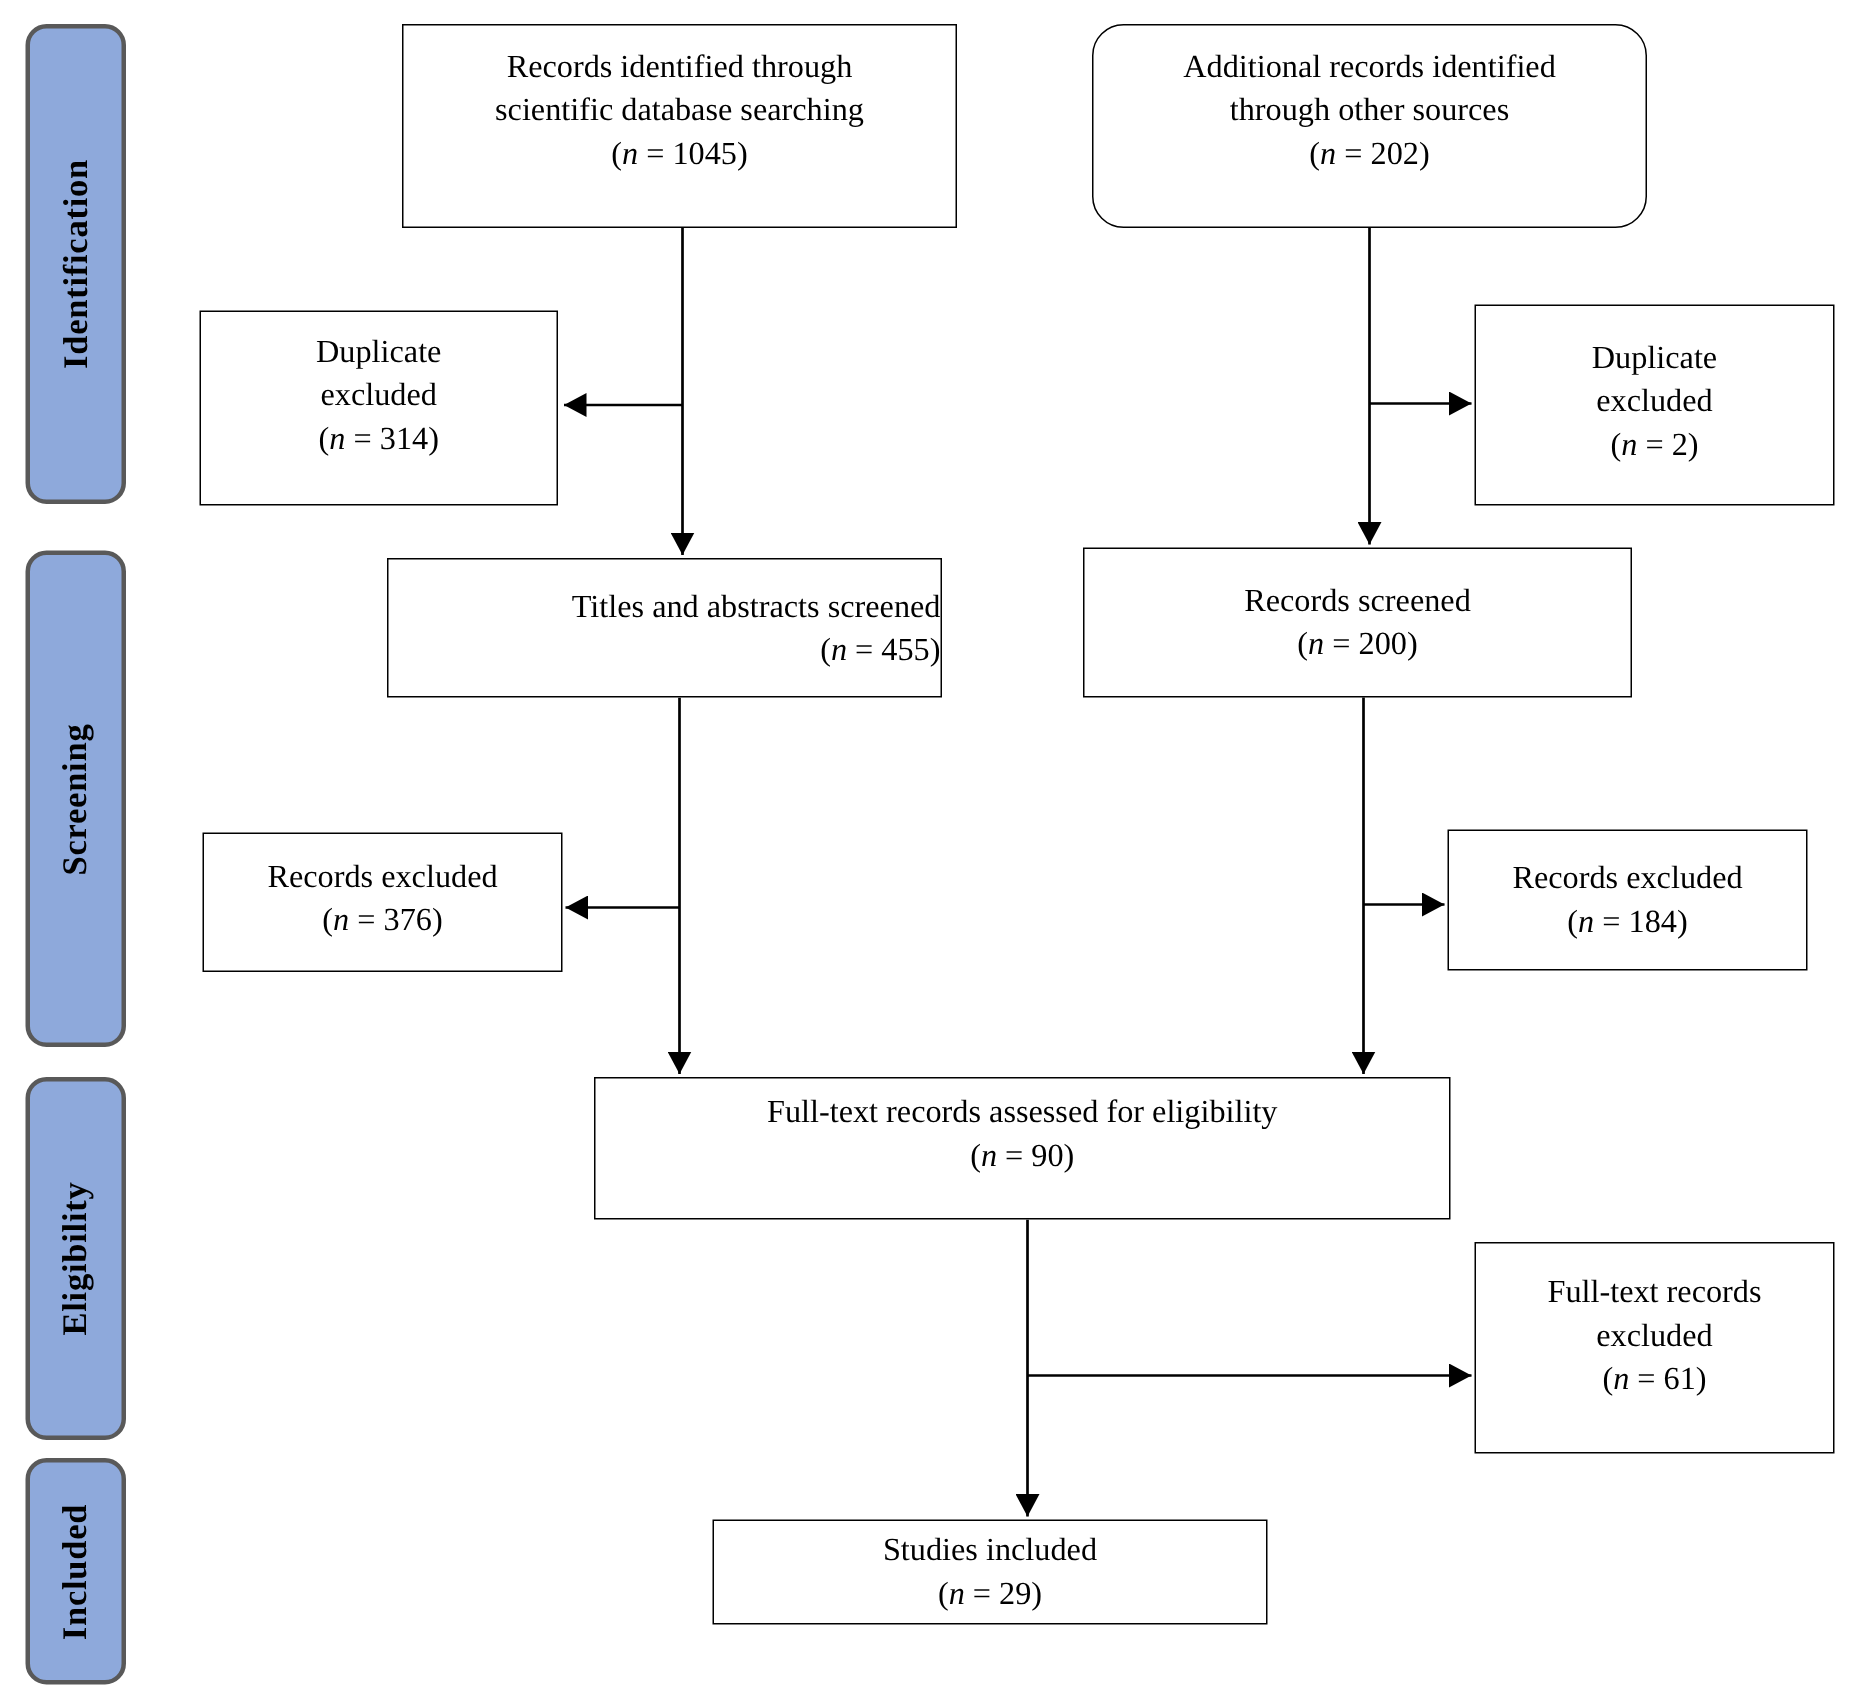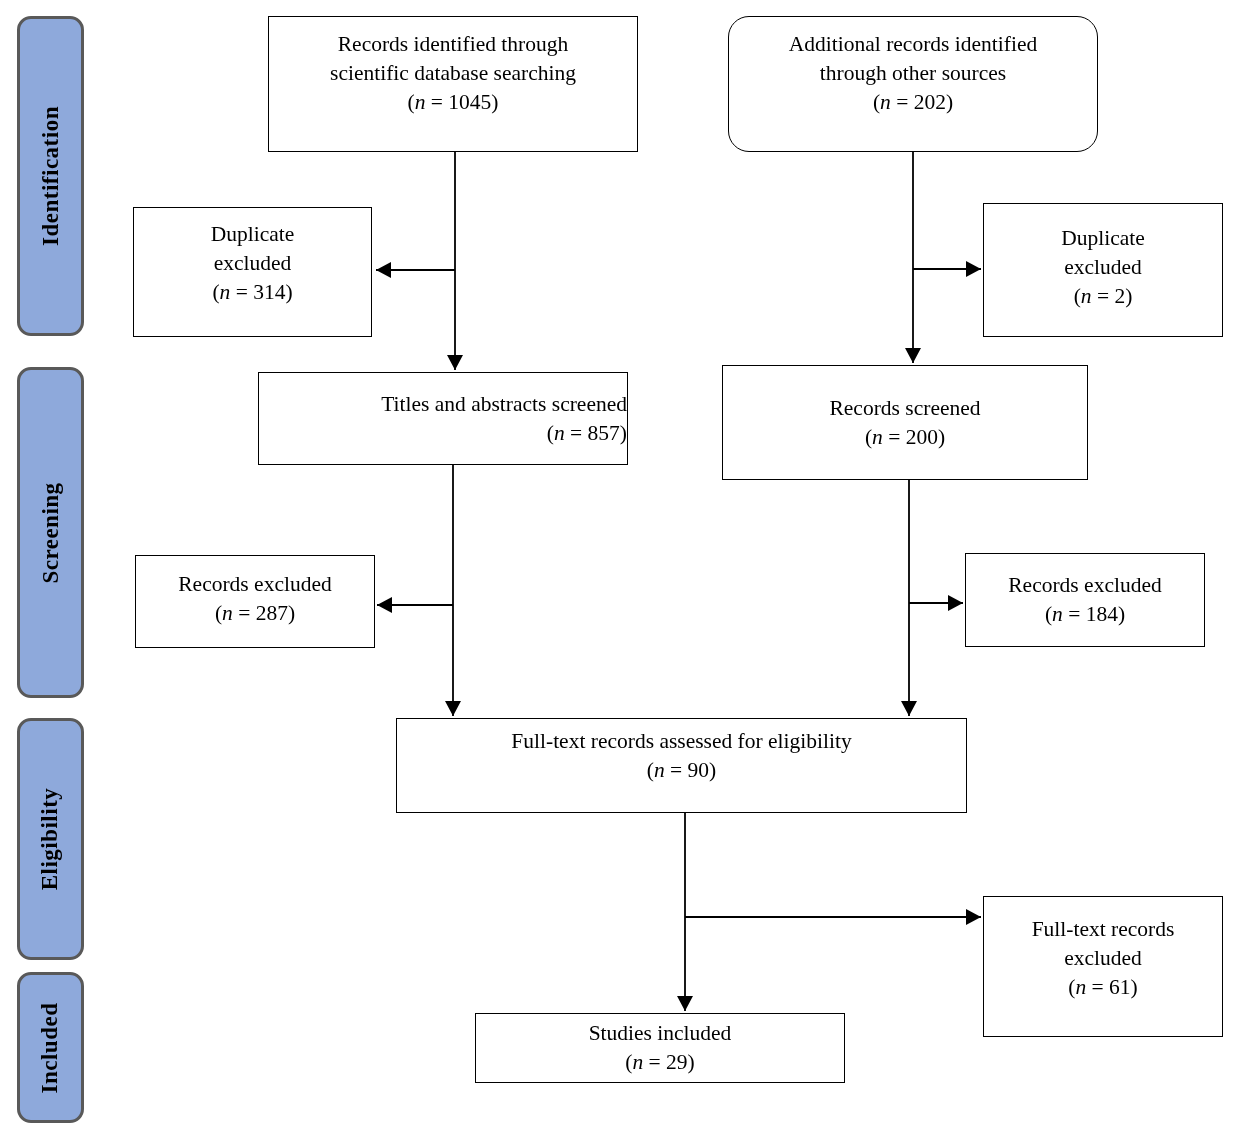--- a/index.html
+++ b/index.html
@@ -115,44 +115,44 @@
   </div>
 
   <div class="box pb6" style="left:983px;top:203px;width:240px;height:134px;">
     <div class="ln">Duplicate</div>
     <div class="ln">excluded</div>
     <div class="ln"><span>(</span><span class="it">n</span><span class="eq"> = </span><span>2</span><span>)</span></div>
   </div>
 
   <div class="box" style="left:258px;top:372px;width:370px;height:93px;align-items:flex-end;">
     <div class="ln">Titles and abstracts screened</div>
-    <div class="ln"><span>(</span><span class="it">n</span><span class="eq"> = </span><span>857</span><span>)</span></div>
+    <div class="ln"><span>(</span><span class="it">n</span><span class="eq"> = </span><span>455</span><span>)</span></div>
   </div>
 
-  <div class="box" style="left:722px;top:365px;width:366px;height:115px;">
+  <div class="box" style="left:722px;top:365px;width:366px;height:100px;">
     <div class="ln">Records screened</div>
     <div class="ln"><span>(</span><span class="it">n</span><span class="eq"> = </span><span>200</span><span>)</span></div>
   </div>
 
   <div class="box pb6" style="left:135px;top:555px;width:240px;height:93px;">
     <div class="ln">Records excluded</div>
-    <div class="ln"><span>(</span><span class="it">n</span><span class="eq"> = </span><span>287</span><span>)</span></div>
+    <div class="ln"><span>(</span><span class="it">n</span><span class="eq"> = </span><span>376</span><span>)</span></div>
   </div>
 
   <div class="box" style="left:965px;top:553px;width:240px;height:94px;">
     <div class="ln">Records excluded</div>
     <div class="ln"><span>(</span><span class="it">n</span><span class="eq"> = </span><span>184</span><span>)</span></div>
   </div>
 
   <div class="box pb20" style="left:396px;top:718px;width:571px;height:95px;">
     <div class="ln">Full-text records assessed for eligibility</div>
     <div class="ln"><span>(</span><span class="it">n</span><span class="eq"> = </span><span>90</span><span>)</span></div>
   </div>
 
-  <div class="box pb16" style="left:983px;top:896px;width:240px;height:141px;">
+  <div class="box pb16" style="left:983px;top:828px;width:240px;height:141px;">
     <div class="ln">Full-text records</div>
     <div class="ln">excluded</div>
     <div class="ln"><span>(</span><span class="it">n</span><span class="eq"> = </span><span>61</span><span>)</span></div>
   </div>
 
   <div class="box" style="left:475px;top:1013px;width:370px;height:70px;">
     <div class="ln">Studies included</div>
     <div class="ln"><span>(</span><span class="it">n</span><span class="eq"> = </span><span>29</span><span>)</span></div>
   </div>
 

